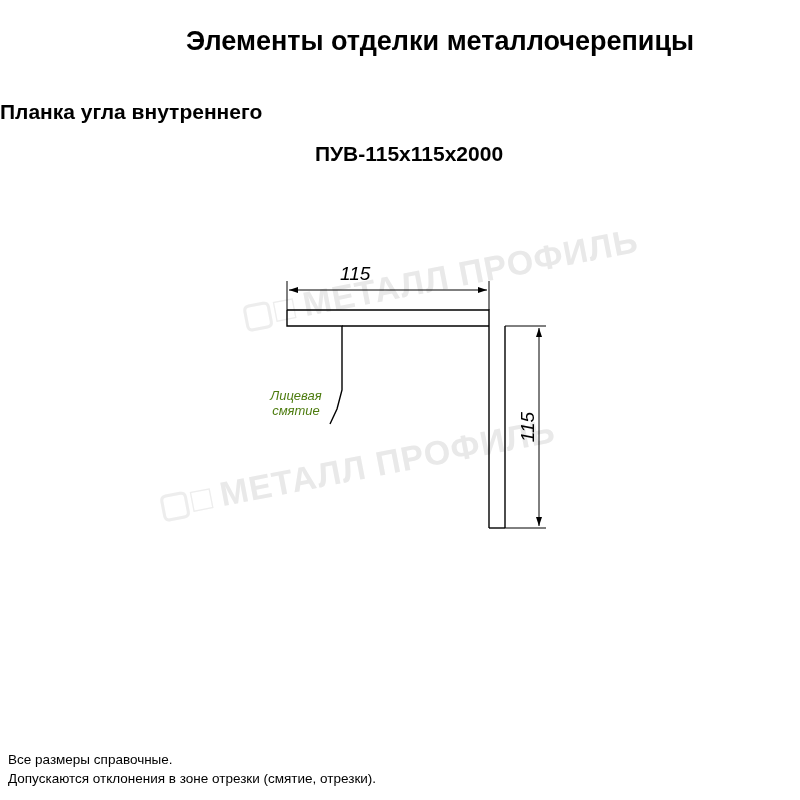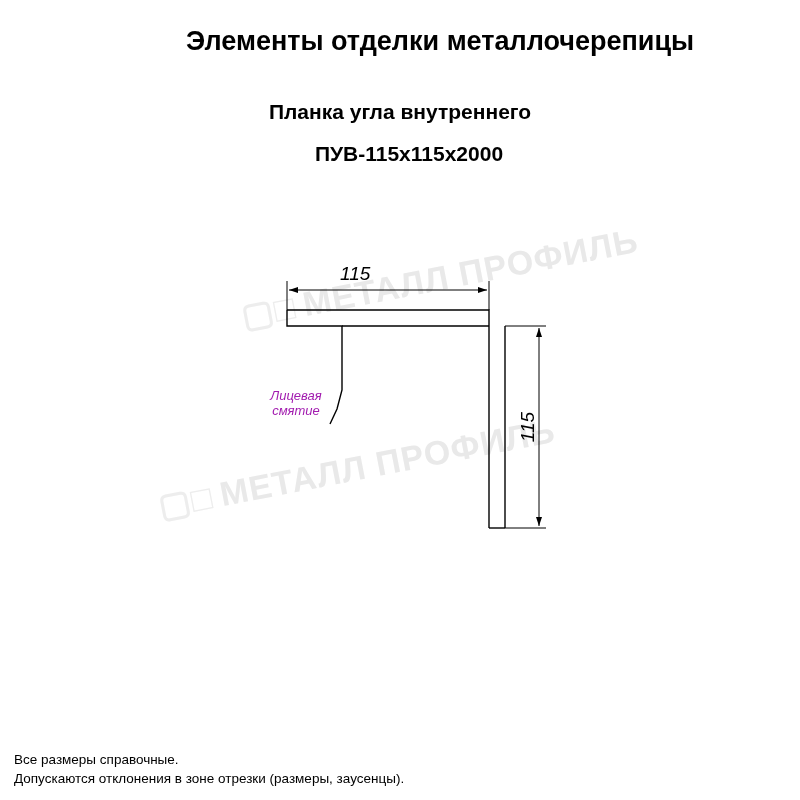--- a/index.html
+++ b/index.html
@@ -28,21 +28,21 @@
     font-size: 27px;
     font-weight: bold;
     letter-spacing: 0px;
     margin-left: 40px;
   }
   .title-sub {
     position: absolute;
     top: 100px;
     left: 0;
     width: 800px;
-    text-align: center;
+    text-align: left;
     font-size: 21px;
     font-weight: bold;
   }
   .title-code {
     position: absolute;
     top: 142px;
     left: 9px;
     width: 800px;
     text-align: center;
     font-size: 21px;
@@ -86,37 +86,37 @@
   .wm2 {
     left: 155px;
     top: 268px;
     transform: rotate(-11deg);
   }
   .label-face {
     position: absolute;
     font-size: 13px;
     line-height: 15px;
     text-align: center;
-    color: #a21caf;
+    color: #4d7c0f;
   }
   .dim-text-h {
     position: absolute;
     font-size: 19px;
     color: #000;
   }
   .dim-text-v {
     position: absolute;
     font-size: 19px;
     color: #000;
     transform: rotate(-90deg);
     transform-origin: 50% 50%;
   }
   .footnotes {
     position: absolute;
-    left: 14px;
+    left: 8px;
     bottom: 12px;
     font-size: 13.5px;
     line-height: 19px;
   }
   .footnotes div {
     white-space: nowrap;
   }
 </style>
 </head>
 <body>
@@ -168,16 +168,16 @@
     <div class="dim-text-v" style="left:508px; top:236px; width:40px; text-align:center;">115</div>
 
     <div class="label-face" style="left:250px; top:208px; width:92px;">
       <div>Лицевая</div>
       <div>смятие</div>
     </div>
   </div>
 
   <div class="footnotes">
     <div>Все размеры справочные.</div>
-    <div>Допускаются отклонения в зоне отрезки (размеры, заусенцы).</div>
+    <div>Допускаются отклонения в зоне отрезки (смятие, отрезки).</div>
   </div>
 
 </div>
 
 </body></html>

